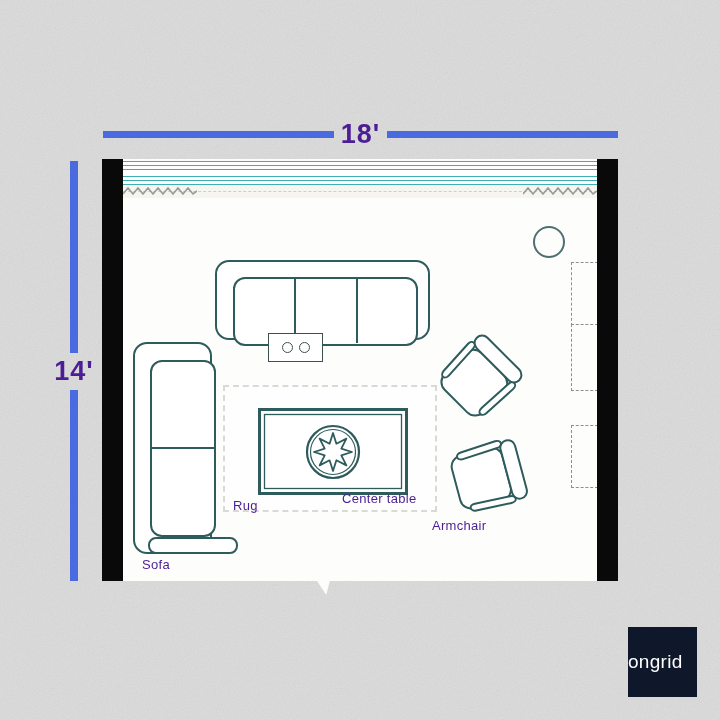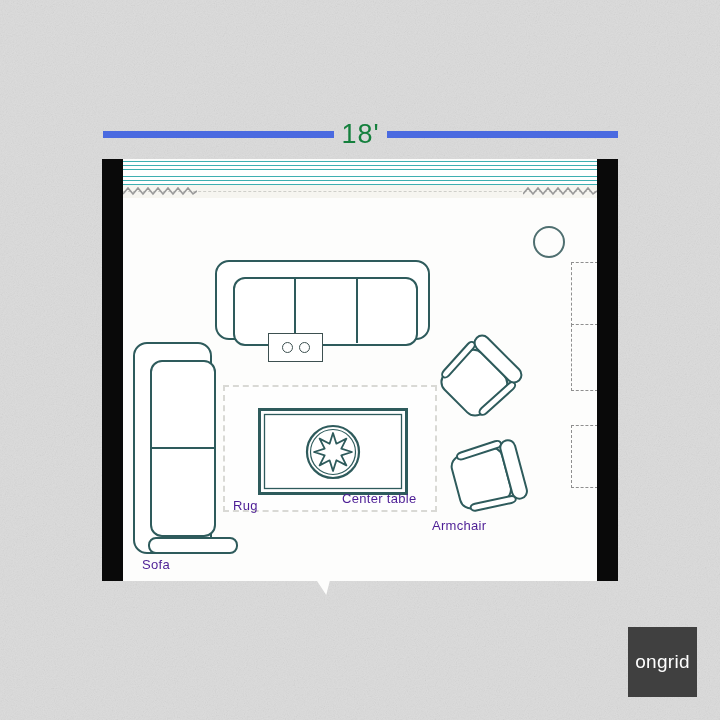--- a/index.html
+++ b/index.html
@@ -4,21 +4,21 @@
 <style>
   html,body{margin:0;padding:0;}
   body{width:720px;height:720px;font-family:"Liberation Sans",sans-serif;}
   .stage{position:relative;width:720px;height:720px;background:#dbdbdb;overflow:hidden;}
   .noise{position:absolute;left:0;top:0;z-index:0;}
   .layer{position:absolute;z-index:1;}
 
   
   .dim-top{left:103px;top:125px;width:515px;height:18px;display:flex;align-items:center;}
   .dim-top .seg{flex:1;height:7px;background:#4a6ae0;}
-  .dim-label{color:#15803d;font-size:27px;font-weight:normal;line-height:1;margin:0 7px;letter-spacing:1px;}
+  .dim-label{color:#4c1d95;font-size:27px;font-weight:bold;line-height:1;margin:0 7px;letter-spacing:1px;}
   .dim-left{left:54px;top:161px;width:40px;height:420px;display:flex;flex-direction:column;align-items:center;}
   .dim-left .seg{flex:1;width:8px;background:#4a6ae0;}
   .dim-left .dim-label{margin:5px 0;}
 
   
   .room{left:102px;top:159px;width:516px;height:422px;background:#fdfdfc;}
   .wall{background:#090909;top:159px;width:21px;height:422px;}
   .wall-left{left:102px;}
   .wall-right{left:597px;}
 
@@ -70,21 +70,21 @@
   
   .flabel{position:absolute;font-size:13px;color:#4c1d95;letter-spacing:.3px;z-index:2;}
   .lbl-sofa{left:142px;top:557px;}
   .lbl-rug{left:233px;top:498px;}
   .lbl-table{left:342px;top:491px;text-align:right;}
   .lbl-armchair{left:432px;top:518px;}
 
   .tail{left:313px;top:580px;width:17px;height:15px;background:#fdfdfc;clip-path:polygon(20% 0,100% 0,78% 100%);}
 
   
-  .logo{left:628px;top:627px;width:69px;height:70px;background:#404040;display:flex;align-items:center;justify-content:center;z-index:2;}
+  .logo{left:628px;top:627px;width:69px;height:70px;background:#0f172a;display:flex;align-items:center;justify-content:flex-start;z-index:2;}
   .logo span{color:#ffffff;font-size:19px;font-weight:500;letter-spacing:.3px;}
 </style>
 </head>
 <body>
 
 <div class="stage">
 
   <svg class="noise" width="720" height="720" xmlns="http://www.w3.org/2000/svg">
     <filter id="grain">
         <feTurbulence type="fractalNoise" baseFrequency="0.9" numOctaves="2" stitchTiles="stitch"></feTurbulence>
@@ -92,20 +92,25 @@
       </filter>
     <rect width="720" height="720" filter="url(#grain)" opacity="0.18"></rect>
   </svg>
 
   <div class="layer dim-top">
     <div class="seg"></div>
     <div class="dim-label">18'</div>
     <div class="seg"></div>
   </div>
 
+  <div class="layer dim-left">
+    <div class="seg"></div>
+    <div class="dim-label">14'</div>
+    <div class="seg"></div>
+  </div>
 
   <div class="layer room"></div>
   <div class="layer window-band"></div>
   <div class="layer ivory-strip"></div>
   <div class="layer dash-line"></div>
 
   <svg class="layer" style="left:123px;top:186px;" width="74" height="10">
     <path d="M0 8 L5 2 L10 8 L15 2 L20 8 L25 2 L30 8 L35 2 L40 8 L45 2 L50 8 L55 2 L60 8 L65 2 L70 8 L74 5" fill="none" stroke="#9a9a9a" stroke-width="1.6"></path>
   </svg>
   <svg class="layer" style="left:523px;top:186px;" width="74" height="10">

